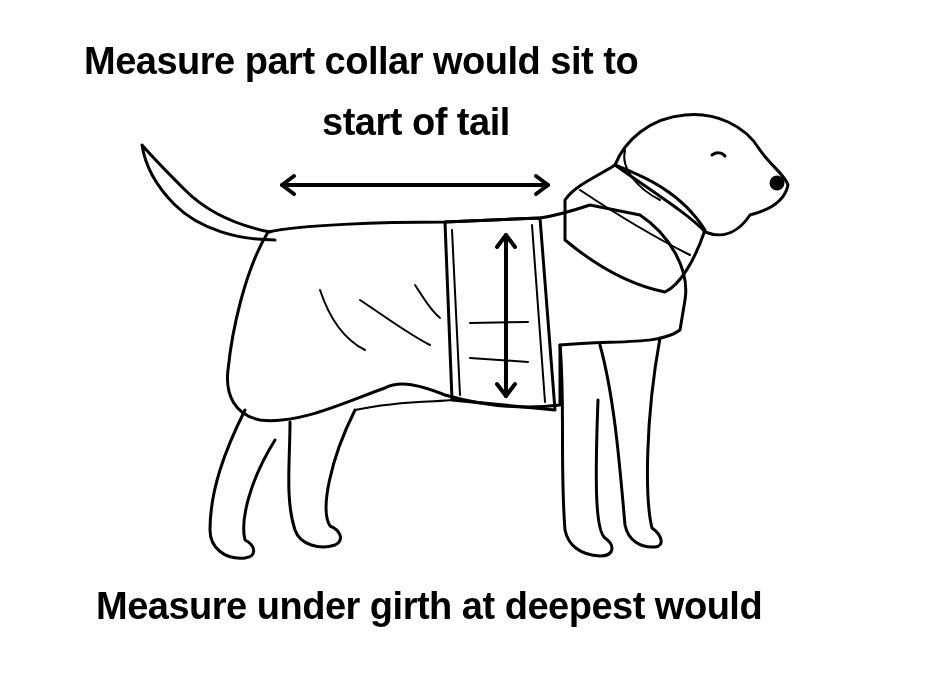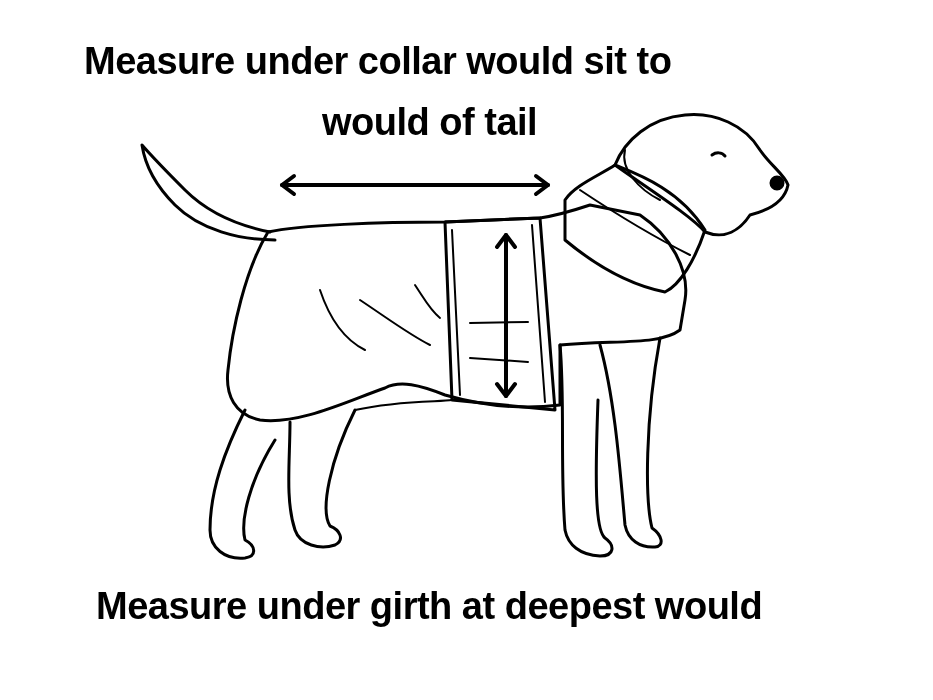--- a/index.html
+++ b/index.html
@@ -6,22 +6,22 @@
   body { width:933px; height:700px; position:relative; overflow:hidden; font-family:"Liberation Sans", sans-serif; }
   .caption { position:absolute; color:#000; font-weight:bold; font-family:"Liberation Sans", sans-serif; letter-spacing:-0.5px; white-space:nowrap; }
   #top1 { left:84px; top:40px; font-size:38px; }
   #top2 { left:322px; top:101px; font-size:38px; }
   #bottom { left:96px; top:585px; font-size:38px; }
   svg.art { position:absolute; left:0; top:0; }
 </style>
 </head>
 <body>
 
-<div class="caption" id="top1">Measure under collar would sit to</div>
-<div class="caption" id="top2">would of tail</div>
+<div class="caption" id="top1">Measure part collar would sit to</div>
+<div class="caption" id="top2">start of tail</div>
 
 <svg class="art" width="933" height="700" viewBox="0 0 933 700">
   <g fill="none" stroke="#000" stroke-width="3" stroke-linecap="round" stroke-linejoin="round">
 
     <path d="M275 240 C240 240 200 230 175 205 C155 185 145 165 142 145 C155 160 170 175 185 190 C205 210 235 225 270 232"></path>
 
     <path d="M268 232 C300 225 380 222 445 222 L540 218 C560 215 575 210 590 205 L640 215 C670 235 690 270 685 300 L680 330 C660 345 620 340 560 345 L560 405 C520 410 480 405 445 395 C420 385 400 380 385 388 C350 400 300 425 260 420 C235 415 225 395 228 370 C232 330 245 270 268 232 Z"></path>
 
     <path d="M445 222 L540 218 L555 410 L452 400 Z"></path>
     <path d="M452 230 L460 395" stroke-width="2"></path>

